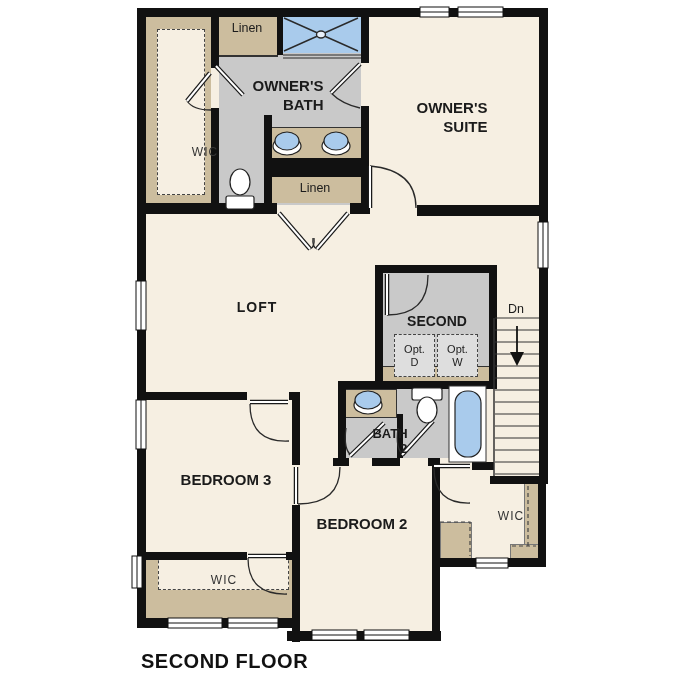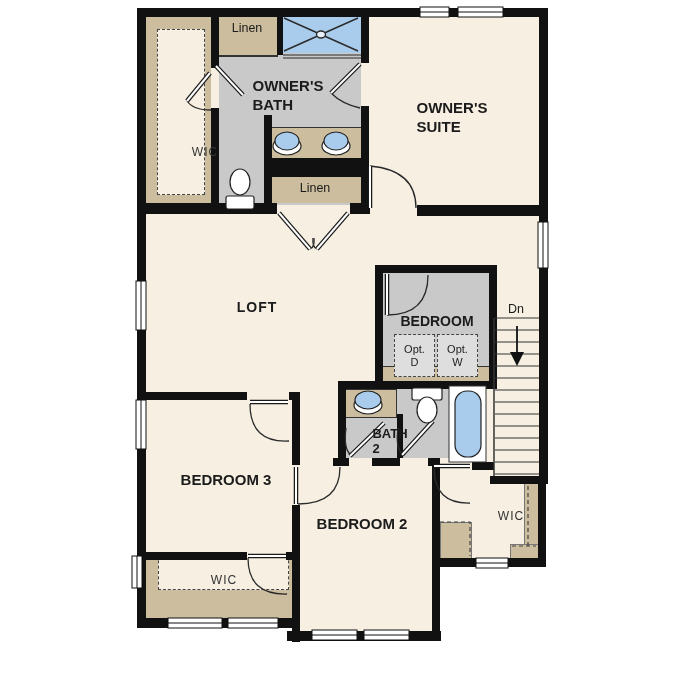--- a/index.html
+++ b/index.html
@@ -5,21 +5,21 @@
   :root{
     --wall:#111111; --floor:#f6efe2; --tile:#c9c9c9; --closet:#ccbd9e;
     --blue:#a9cbec; --optbox:#dedede; --ink:#1b1b1b;
   }
   html,body{margin:0;padding:0;background:#ffffff;}
   .canvas{position:relative;width:687px;height:687px;background:#ffffff;overflow:hidden;
           font-family:"Liberation Sans",sans-serif;}
   .f{position:absolute;}
   .wall{position:absolute;background:var(--wall);z-index:5;}
   .svgo{position:absolute;left:0;top:0;z-index:6;pointer-events:none;}
-  .lbl{position:absolute;transform:translate(-50%,-50%);white-space:pre-line;text-align:left;
+  .lbl{position:absolute;transform:translate(-50%,-50%);white-space:pre-line;text-align:right;
        color:var(--ink);z-index:7;line-height:1.25;}
   .b15{font-weight:bold;font-size:15px;}
   .b18{font-weight:bold;font-size:14px;letter-spacing:1px;}
   .b14{font-weight:bold;font-size:14px;}
   .b13{font-weight:bold;font-size:13px;line-height:1.12;}
   .n12{font-weight:normal;font-size:12.5px;}
   .nw{font-weight:normal;font-size:12px;letter-spacing:1px;color:#333;margin-left:22px;}
   .n11{font-weight:normal;font-size:11px;line-height:1.15;color:#222;}
   .dashin{position:absolute;background:var(--floor);border:1.5px dashed #444;z-index:2;}
   .optbox{position:absolute;background:var(--optbox);border:1.5px dashed #444;z-index:4;
@@ -254,25 +254,26 @@
       <path d="M440 522 H470 V556"></path>
       <path d="M512 546 H536"></path>
     </g>
   </svg>
 
   <div class="lbl b15" style="left:288px;top:96px;">OWNER'S
 BATH</div>
   <div class="lbl b15" style="left:452px;top:118px;">OWNER'S
 SUITE</div>
   <div class="lbl b18" style="left:257px;top:308px;">LOFT</div>
-  <div class="lbl b14" style="left:437px;top:322px;">BEDROOM</div>
+  <div class="lbl b14" style="left:437px;top:322px;">SECOND</div>
   <div class="lbl b15" style="left:226px;top:480px;">BEDROOM 3</div>
   <div class="lbl b15" style="left:362px;top:524px;">BEDROOM 2</div>
   <div class="lbl b13" style="left:390px;top:442px;">BATH
 2</div>
   <div class="lbl nw" style="left:183px;top:152px;">WIC</div>
   <div class="lbl nw" style="left:202px;top:580px;">WIC</div>
   <div class="lbl nw" style="left:489px;top:516px;">WIC</div>
   <div class="lbl n12" style="left:247px;top:29px;">Linen</div>
   <div class="lbl n12" style="left:315px;top:189px;">Linen</div>
   <div class="lbl n12" style="left:516px;top:310px;">Dn</div>
 
+  <div class="title" style="left:141px;top:650px;">SECOND FLOOR</div>
 </div>
 
 </body></html>

